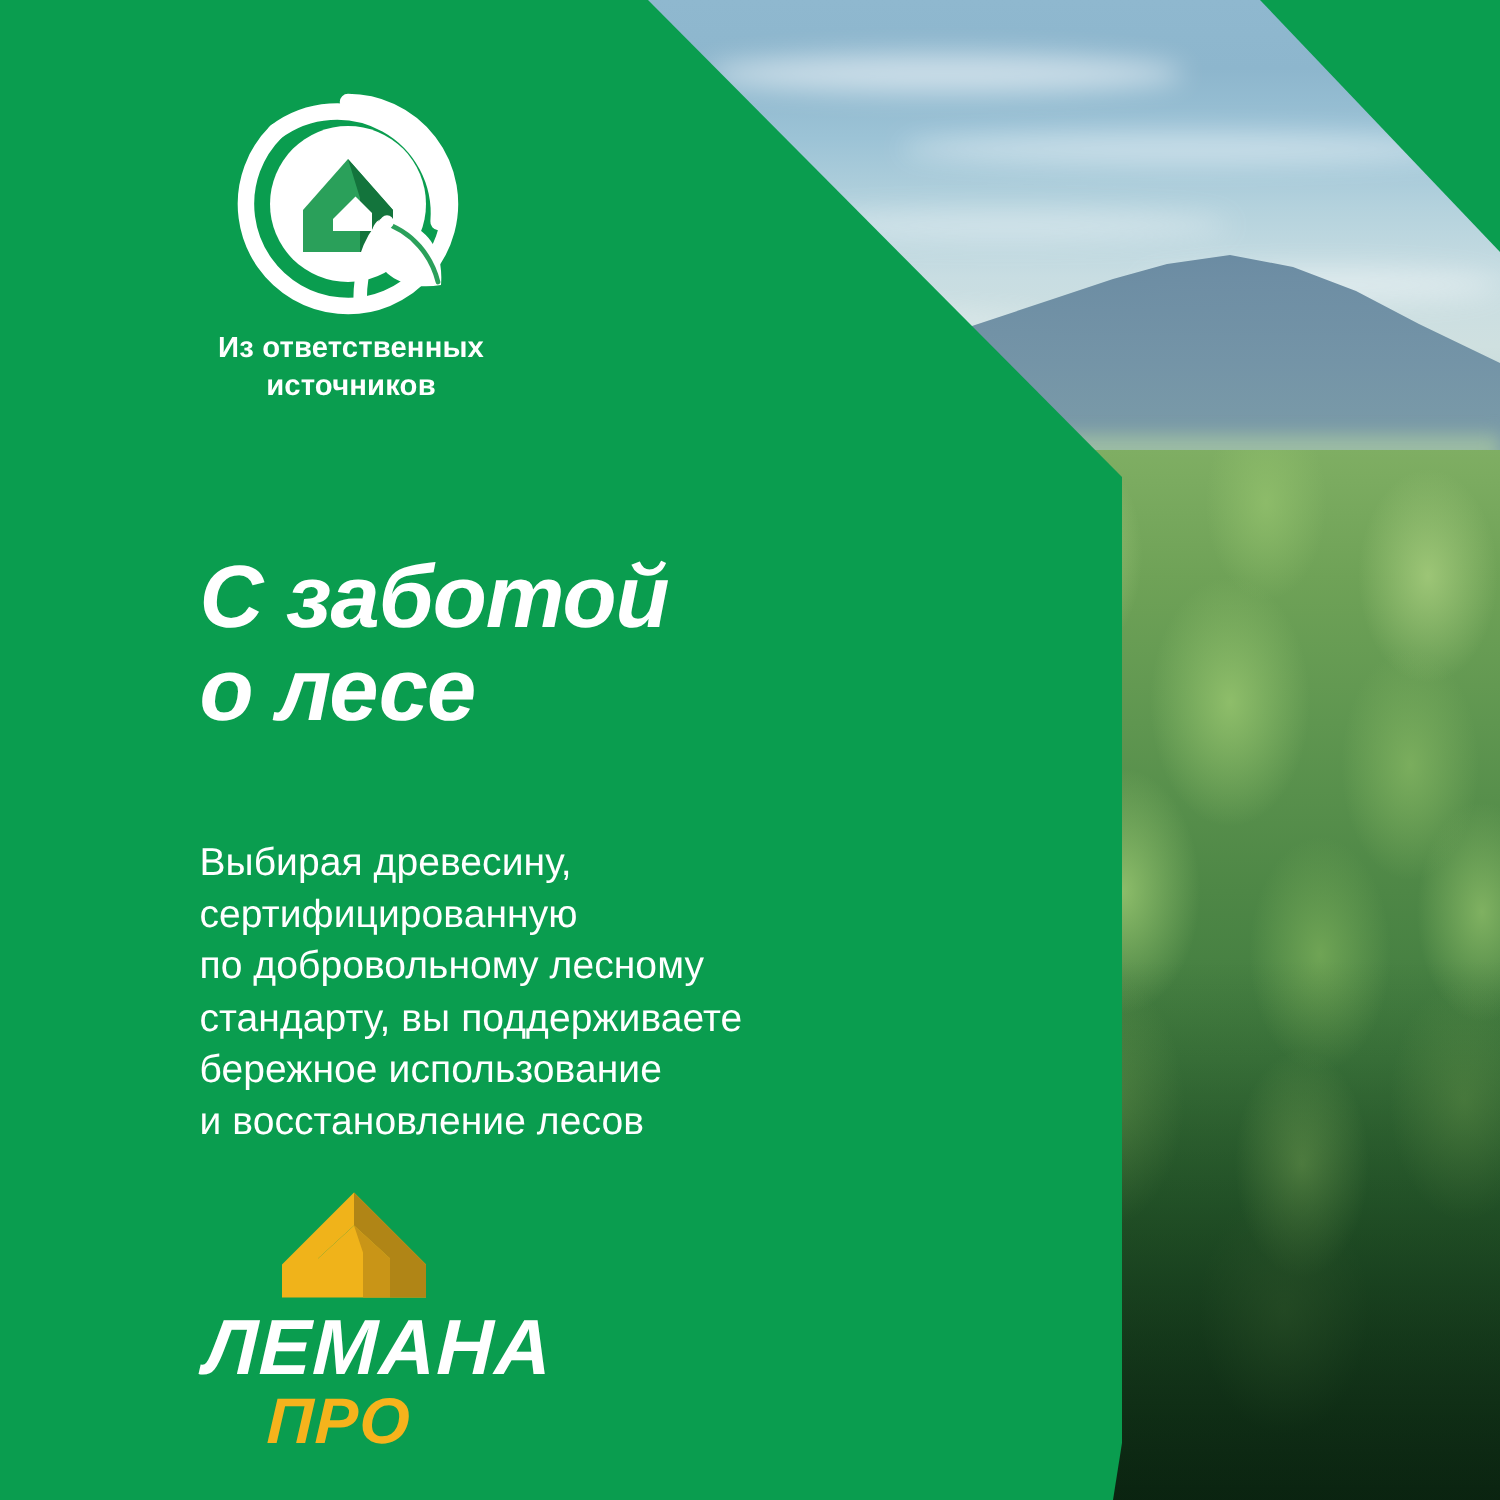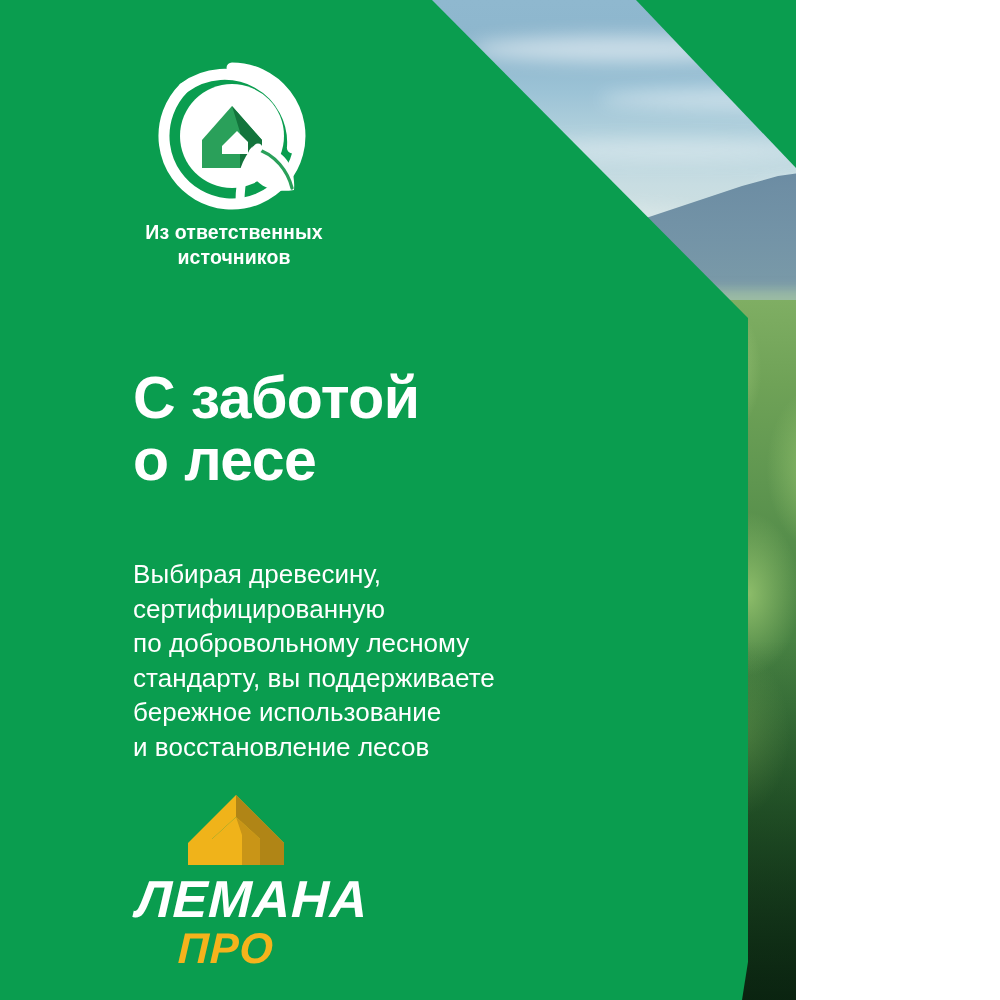--- a/index.html
+++ b/index.html
@@ -3,21 +3,21 @@
 <meta charset="utf-8">
 <title>С заботой о лесе</title>
 <style>
   html, body {
     margin: 0;
     padding: 0;
     background: #ffffff;
   }
   .poster {
     position: relative;
-    width: 796px;
+    width: 1000px;
     height: 1000px;
     overflow: hidden;
     font-family: "Liberation Sans", "DejaVu Sans", sans-serif;
     background: #0a9d4f;
   }
 
   
   .photo {
     position: absolute;
     inset: 0;
@@ -189,20 +189,21 @@
   .headline {
     position: absolute;
     left: 133px;
     top: 327px;
     color: #ffffff;
     font-size: 59px;
     font-weight: 700;
     line-height: 1.06;
     letter-spacing: -0.6px;
     white-space: pre-line;
+    font-style: italic;
   }
 
   
   .body-copy {
     position: absolute;
     left: 133px;
     top: 531px;
     width: 420px;
     color: #ffffff;
     font-size: 26px;

